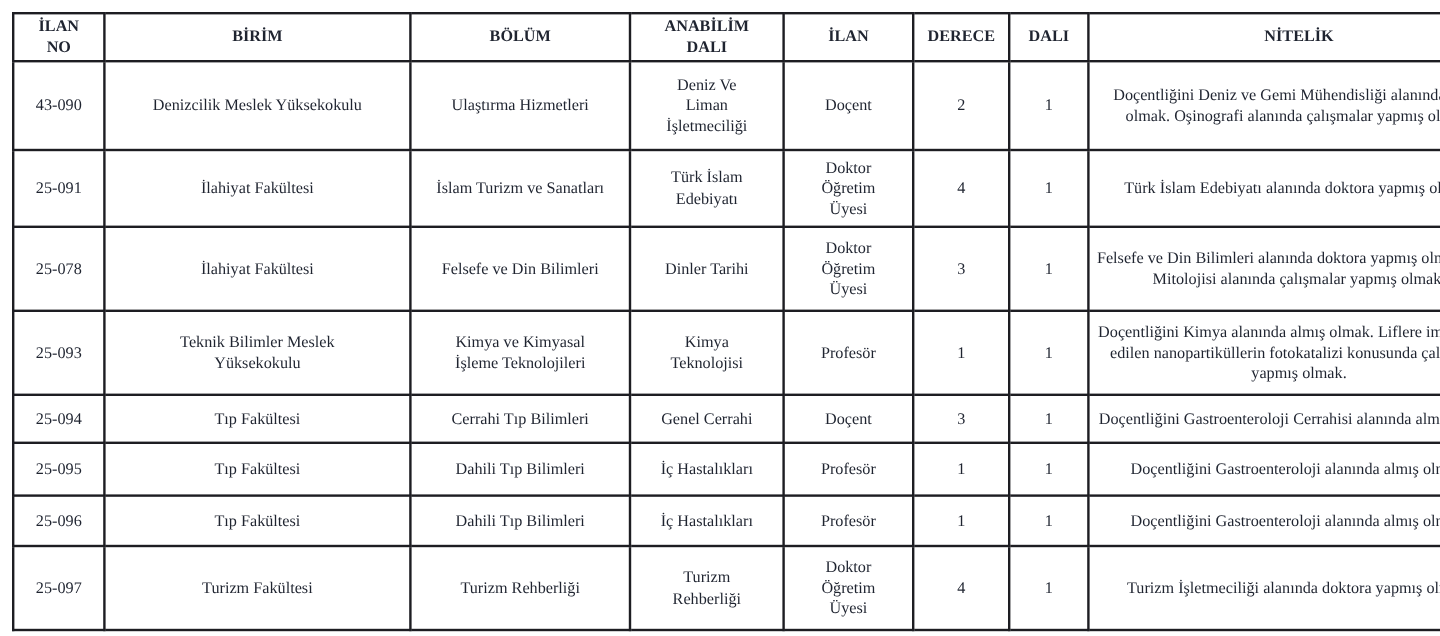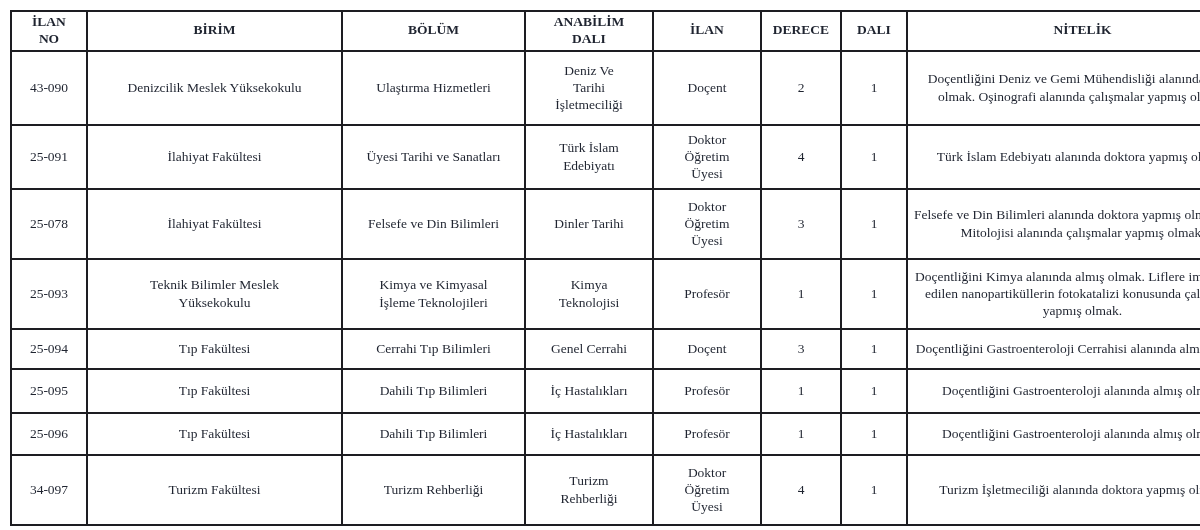--- a/index.html
+++ b/index.html
@@ -84,31 +84,31 @@
           <th class="col-adet">DALI</th>
           <th class="col-nitelik">NİTELİK</th>
         </tr>
     </thead>
     <tbody>
         <tr>
           <td class="col-ilan_no">43-090</td>
           <td class="col-birim">Denizcilik Meslek Yüksekokulu</td>
           <td class="col-bolum">Ulaştırma Hizmetleri</td>
           <td class="col-anabilim_dali">Deniz Ve
-Tarihi
+Liman
 İşletmeciliği</td>
           <td class="col-unvan">Doçent</td>
           <td class="col-derece">2</td>
           <td class="col-adet">1</td>
           <td class="col-nitelik">Doçentliğini Deniz ve Gemi Mühendisliği alanında almış olmak. Oşinografi alanında çalışmalar yapmış olmak.</td>
         </tr>
         <tr>
           <td class="col-ilan_no">25-091</td>
           <td class="col-birim">İlahiyat Fakültesi</td>
-          <td class="col-bolum">Üyesi Tarihi ve Sanatları</td>
+          <td class="col-bolum">İslam Turizm ve Sanatları</td>
           <td class="col-anabilim_dali">Türk İslam
 Edebiyatı</td>
           <td class="col-unvan">Doktor
 Öğretim
 Üyesi</td>
           <td class="col-derece">4</td>
           <td class="col-adet">1</td>
           <td class="col-nitelik">Türk İslam Edebiyatı alanında doktora yapmış olmak.</td>
         </tr>
         <tr>
@@ -160,21 +160,21 @@
           <td class="col-ilan_no">25-096</td>
           <td class="col-birim">Tıp Fakültesi</td>
           <td class="col-bolum">Dahili Tıp Bilimleri</td>
           <td class="col-anabilim_dali">İç Hastalıkları</td>
           <td class="col-unvan">Profesör</td>
           <td class="col-derece">1</td>
           <td class="col-adet">1</td>
           <td class="col-nitelik">Doçentliğini Gastroenteroloji alanında almış olmak.</td>
         </tr>
         <tr>
-          <td class="col-ilan_no">34-097</td>
+          <td class="col-ilan_no">25-097</td>
           <td class="col-birim">Turizm Fakültesi</td>
           <td class="col-bolum">Turizm Rehberliği</td>
           <td class="col-anabilim_dali">Turizm
 Rehberliği</td>
           <td class="col-unvan">Doktor
 Öğretim
 Üyesi</td>
           <td class="col-derece">4</td>
           <td class="col-adet">1</td>
           <td class="col-nitelik">Turizm İşletmeciliği alanında doktora yapmış olmak.</td>

